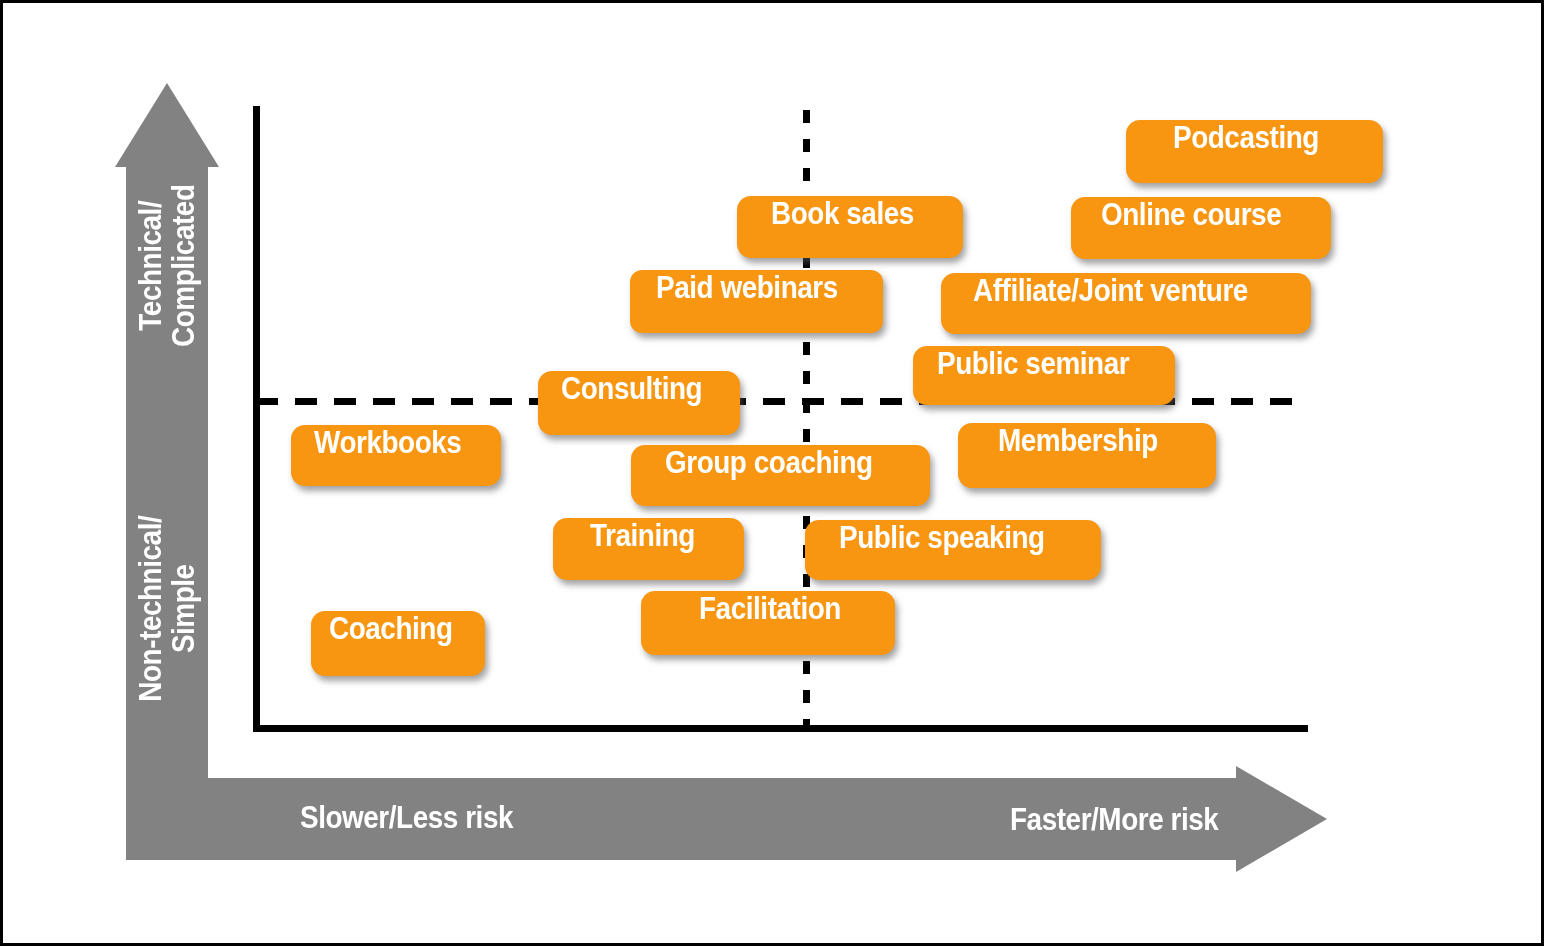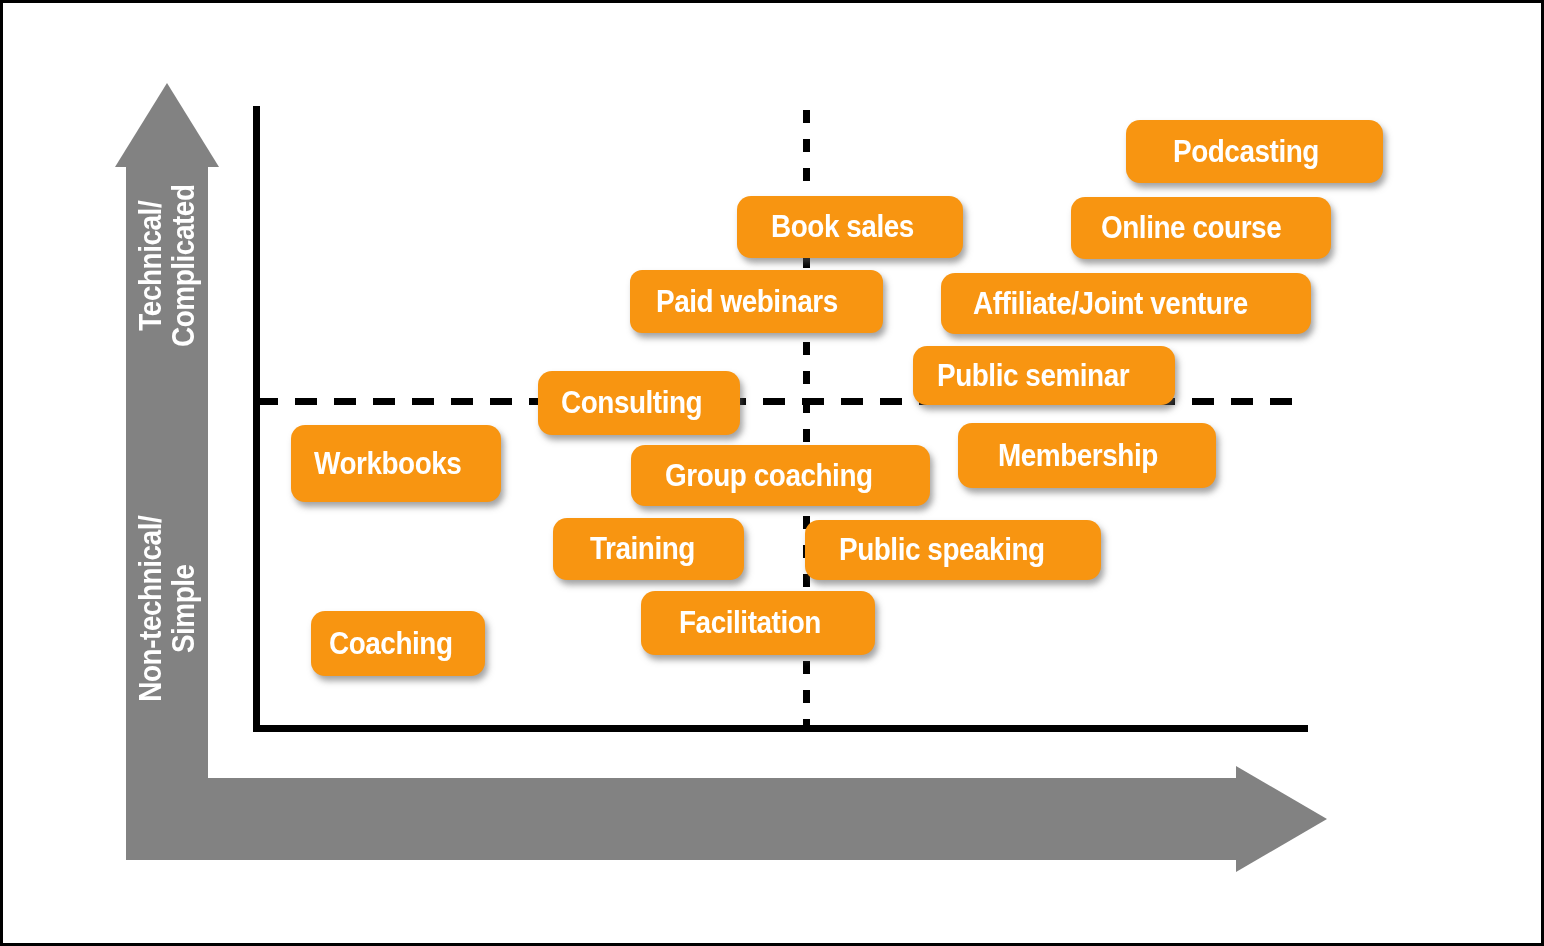--- a/index.html
+++ b/index.html
@@ -71,21 +71,21 @@
 
   
   .obox {
     position: absolute;
     background: var(--box-color);
     border-radius: 14px;
     color: var(--box-text-color);
     font-weight: 700;
     font-size: 31px;
     letter-spacing: -0.5px;
-    display: flex; align-items: center; justify-content: center;
+    display: flex; justify-content: center;
     white-space: nowrap;
     box-shadow: 3px 5px 6px rgba(90,90,90,0.55);
     z-index: 2;
   }
 </style>
 </head>
 <body>
 
 <div id="stage">
 
@@ -98,20 +98,26 @@
     <span class="condense">
       <span>Technical/</span><br>
       <span>Complicated</span>
     </span>
   </div>
   <div id="y-label-bottom" class="axis-text vlabel">
     <span class="condense">
       <span>Non-technical/</span><br>
       <span>Simple</span>
     </span>
+  </div>
+  <div id="x-label-left" class="axis-text">
+    <span class="condense">Slower/Less risk</span>
+  </div>
+  <div id="x-label-right" class="axis-text">
+    <span class="condense">Faster/More risk</span>
   </div>
 
   <div id="plot-y-axis" class="axis-line"></div>
   <div id="plot-x-axis" class="axis-line"></div>
 
   <div id="dash-h"></div>
   <div id="dash-v"></div>
 
   <div id="box-layer">
       <div class="obox" style="left: 1123px; top: 117px; width: 257px; height: 63px;">
@@ -128,36 +134,36 @@
       </div>
       <div class="obox" style="left: 938px; top: 270px; width: 370px; height: 61px;">
         <span class="condense">Affiliate/Joint venture</span>
       </div>
       <div class="obox" style="left: 910px; top: 343px; width: 262px; height: 59px;">
         <span class="condense">Public seminar</span>
       </div>
       <div class="obox" style="left: 535px; top: 368px; width: 202px; height: 64px;">
         <span class="condense">Consulting</span>
       </div>
-      <div class="obox" style="left: 288px; top: 422px; width: 210px; height: 77px;">
+      <div class="obox" style="left: 288px; top: 422px; width: 210px; height: 61px;">
         <span class="condense">Workbooks</span>
       </div>
       <div class="obox" style="left: 955px; top: 420px; width: 258px; height: 65px;">
         <span class="condense">Membership</span>
       </div>
       <div class="obox" style="left: 628px; top: 442px; width: 299px; height: 61px;">
         <span class="condense">Group coaching</span>
       </div>
       <div class="obox" style="left: 550px; top: 515px; width: 191px; height: 62px;">
         <span class="condense">Training</span>
       </div>
       <div class="obox" style="left: 802px; top: 517px; width: 296px; height: 60px;">
         <span class="condense">Public speaking</span>
       </div>
-      <div class="obox" style="left: 638px; top: 588px; width: 234px; height: 64px;">
+      <div class="obox" style="left: 638px; top: 588px; width: 234px; height: 64px; padding-left: 20px;">
         <span class="condense">Facilitation</span>
       </div>
       <div class="obox" style="left: 308px; top: 608px; width: 174px; height: 65px;">
         <span class="condense">Coaching</span>
       </div>
     </div>
 
 </div>
 
 </body></html>

